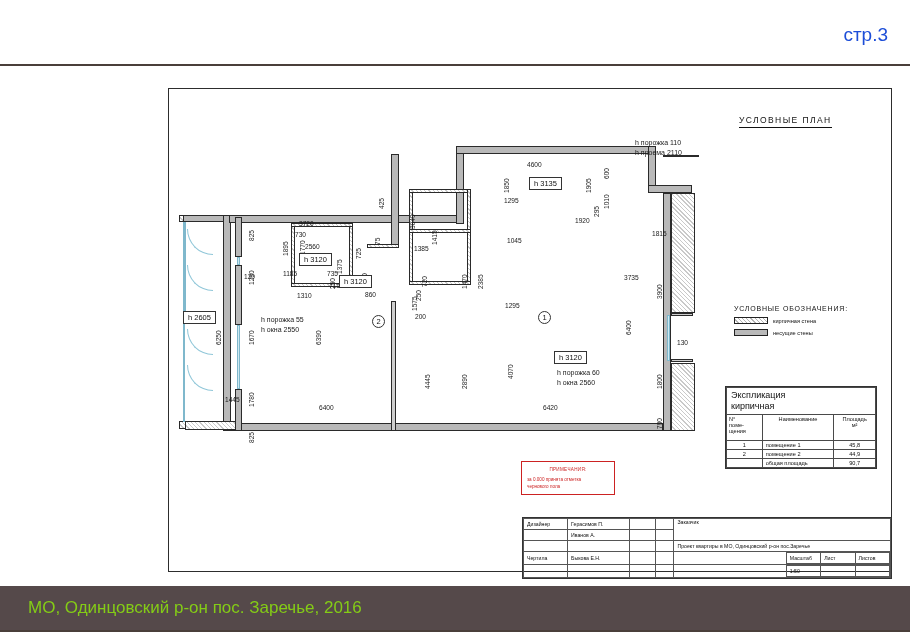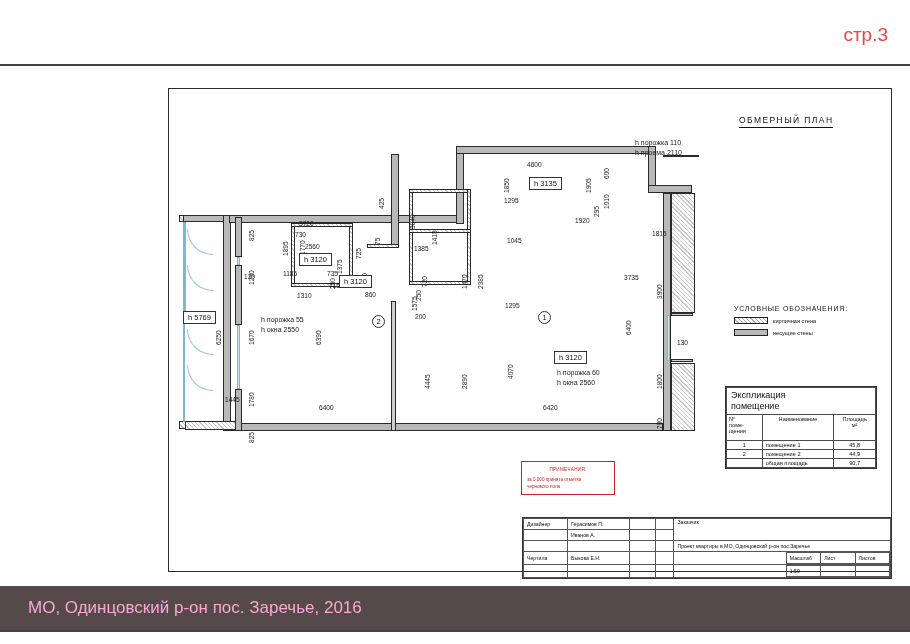--- a/index.html
+++ b/index.html
@@ -21,31 +21,31 @@
   }
   #header-title {
     position:absolute; left:0; top:22px; width:910px;
     text-align:center;
     font-size:23px; font-weight:bold; letter-spacing:0.5px;
     color:#111;
     font-family:"Liberation Sans", sans-serif;
   }
   #header-page {
     position:absolute; right:22px; top:24px;
-    font-size:19px; color:#ef4444;
+    font-size:19px; color:#1d4ed8;
   }
 
   
   #footer {
     position:absolute; left:0; top:586px; width:910px; height:44px;
     background:#55494a;
   }
   #footer-left {
     position:absolute; left:28px; top:12px;
-    color:#f9a8d4; font-size:17px;
+    color:#84cc16; font-size:17px;
   }
   #footer-right {
     position:absolute; right:22px; top:6px;
     color:#fff; font-size:11px; text-align:right; line-height:15px;
   }
   #footer-bottomline {
     position:absolute; left:0; top:630px; width:910px; height:2px;
     background:#4a3f3a;
   }
 
@@ -118,21 +118,21 @@
 </head>
 <body>
 
 <div id="header">
   <div id="header-page">стр.3</div>
 </div>
 <div id="header-rule"></div>
 
 <div id="sheet">
 
-  <div id="plan-title">ОБМЕРНЫЙ ПЛАН</div>
+  <div id="plan-title">УСЛОВНЫЕ ПЛАН</div>
 
   <div class="glaz" style="left:14px;top:133px;width:3px;height:102px;"></div>
   <div class="wall-brick" style="left:10px;top:126px;width:58px;height:7px;"></div>
   <div class="wall-brick" style="left:10px;top:332px;width:58px;height:8px;"></div>
   <div class="doorarc" style="left:18px;top:140px;width:26px;height:26px;"></div>
   <div class="doorarc" style="left:18px;top:176px;width:26px;height:26px;"></div>
   <div class="doorarc" style="left:18px;top:240px;width:26px;height:26px;"></div>
   <div class="doorarc" style="left:18px;top:276px;width:26px;height:26px;"></div>
   <div class="glaz" style="left:14px;top:133px;width:2px;height:200px;"></div>
 
@@ -230,21 +230,21 @@
   <div class="dim v" style="left:292px;top:200px;">1470</div>
   <div class="dim v" style="left:246px;top:212px;">250</div>
   <div class="dim v" style="left:487px;top:210px;">3900</div>
   <div class="dim v" style="left:456px;top:246px;">6400</div>
   <div class="dim v" style="left:338px;top:290px;">4070</div>
   <div class="dim v" style="left:487px;top:300px;">1800</div>
   <div class="dim v" style="left:487px;top:340px;">700</div>
   <div class="dim v" style="left:255px;top:300px;">4445</div>
   <div class="dim v" style="left:292px;top:300px;">2890</div>
 
-  <div class="hbox" style="left:14px;top:222px;">h 5769</div>
+  <div class="hbox" style="left:14px;top:222px;">h 2605</div>
   <div class="hbox" style="left:360px;top:88px;text-align:center;">h 3135</div>
   <div class="hbox" style="left:130px;top:164px;">h 3120</div>
   <div class="hbox" style="left:170px;top:186px;">h 3120</div>
   <div class="hbox" style="left:385px;top:262px;">h 3120</div>
 
   <div class="lbl" style="left:466px;top:50px;">h порожка 110</div>
   <div class="lbl" style="left:466px;top:60px;">h проема 2110</div>
   <div class="lbl" style="left:92px;top:227px;">h порожка 55</div>
   <div class="lbl" style="left:92px;top:237px;">h окна 2550</div>
   <div class="lbl" style="left:388px;top:280px;">h порожка 60</div>
@@ -264,21 +264,21 @@
       <div class="lg-txt">несущие стены</div>
     </div>
   </div>
 
   <div id="expl">
     <table>
       <tbody>
           <tr class="ttlwrap">
         <td colspan="3" class="ttl">
           <div>Экспликация</div>
-          <div>помещение</div>
+          <div>кирпичная</div>
         </td>
       </tr>
       <tr class="hd">
         <td style="width:24%">
           <div>N°</div>
           <div>поме-</div>
           <div>щения</div>
         </td>
         <td style="width:48%">Наименование</td>
         <td style="width:28%">

